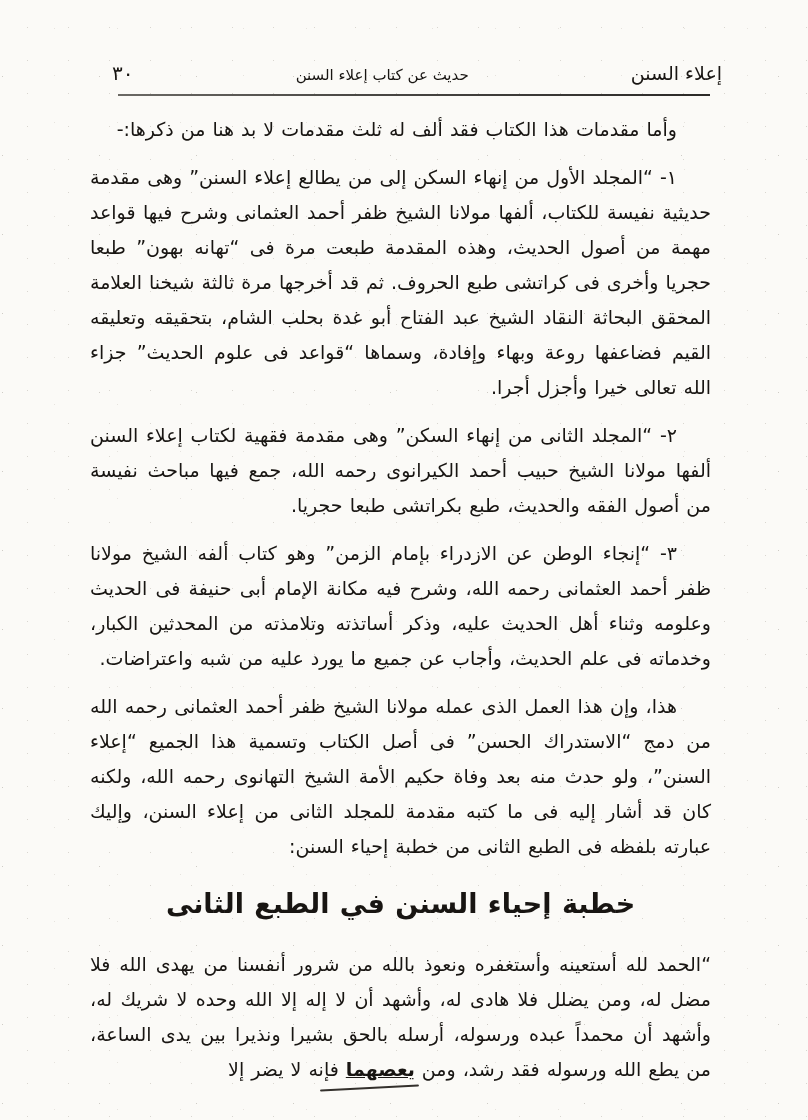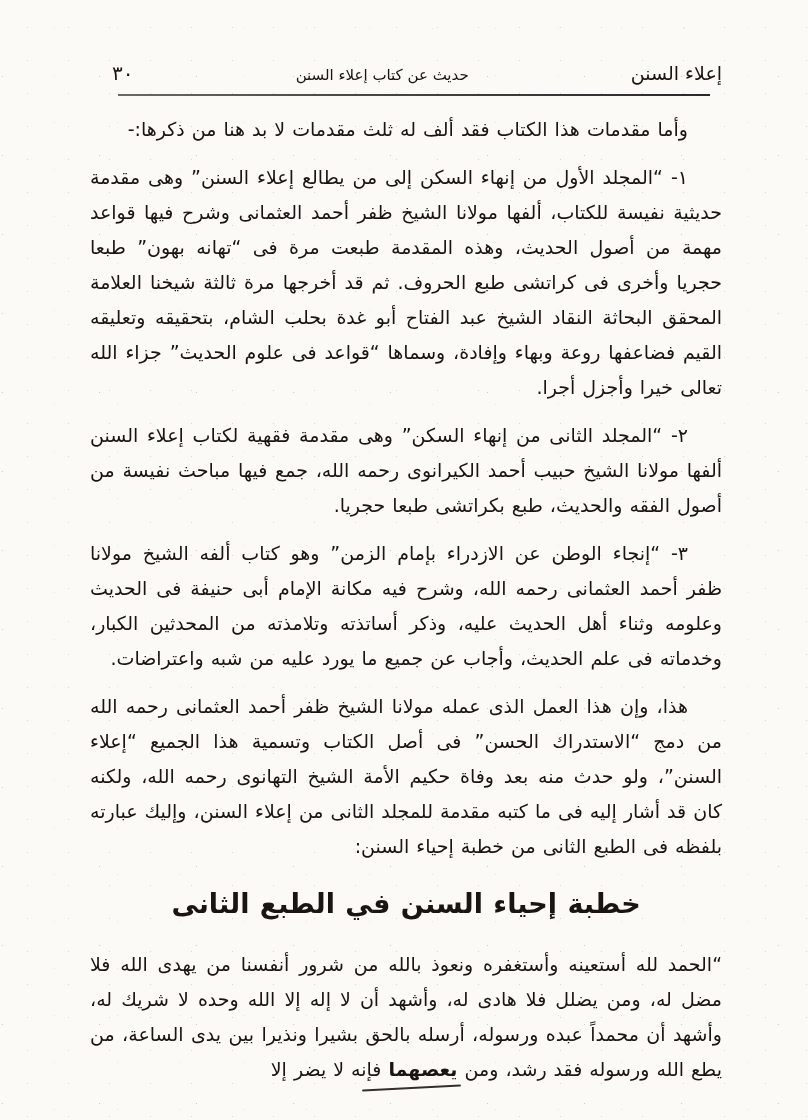--- a/index.html
+++ b/index.html
@@ -48,21 +48,21 @@
     left: 118px;
     width: 592px;
     height: 2px;
     background: linear-gradient(to left, #2c2a28 0%, #4a4845 60%, #6b6965 100%);
   }
 
   
   .body-text {
     position: absolute;
     top: 112px;
-    right: 86px;
+    right: 97px;
     left: 90px;
     direction: rtl;
     text-align: justify;
     font-size: 19px;
     line-height: 35px;
     word-spacing: 1px;
   }
   .body-text p {
     margin: 0 0 13px 0;
     text-indent: 34px;
@@ -74,20 +74,21 @@
     font-weight: bold;
   }
   .khutbah {
     margin: 0 6px 0 8px;
     text-indent: 0 !important;
   }
   .underlined-word {
     position: relative;
     font-weight: bold;
     white-space: nowrap;
+    text-decoration: underline;
   }
   .underlined-word::after {
     content: "";
     position: absolute;
     left: -26px;
     right: -4px;
     bottom: -9px;
     height: 2px;
     background: #33302c;
     transform: rotate(-3deg);

